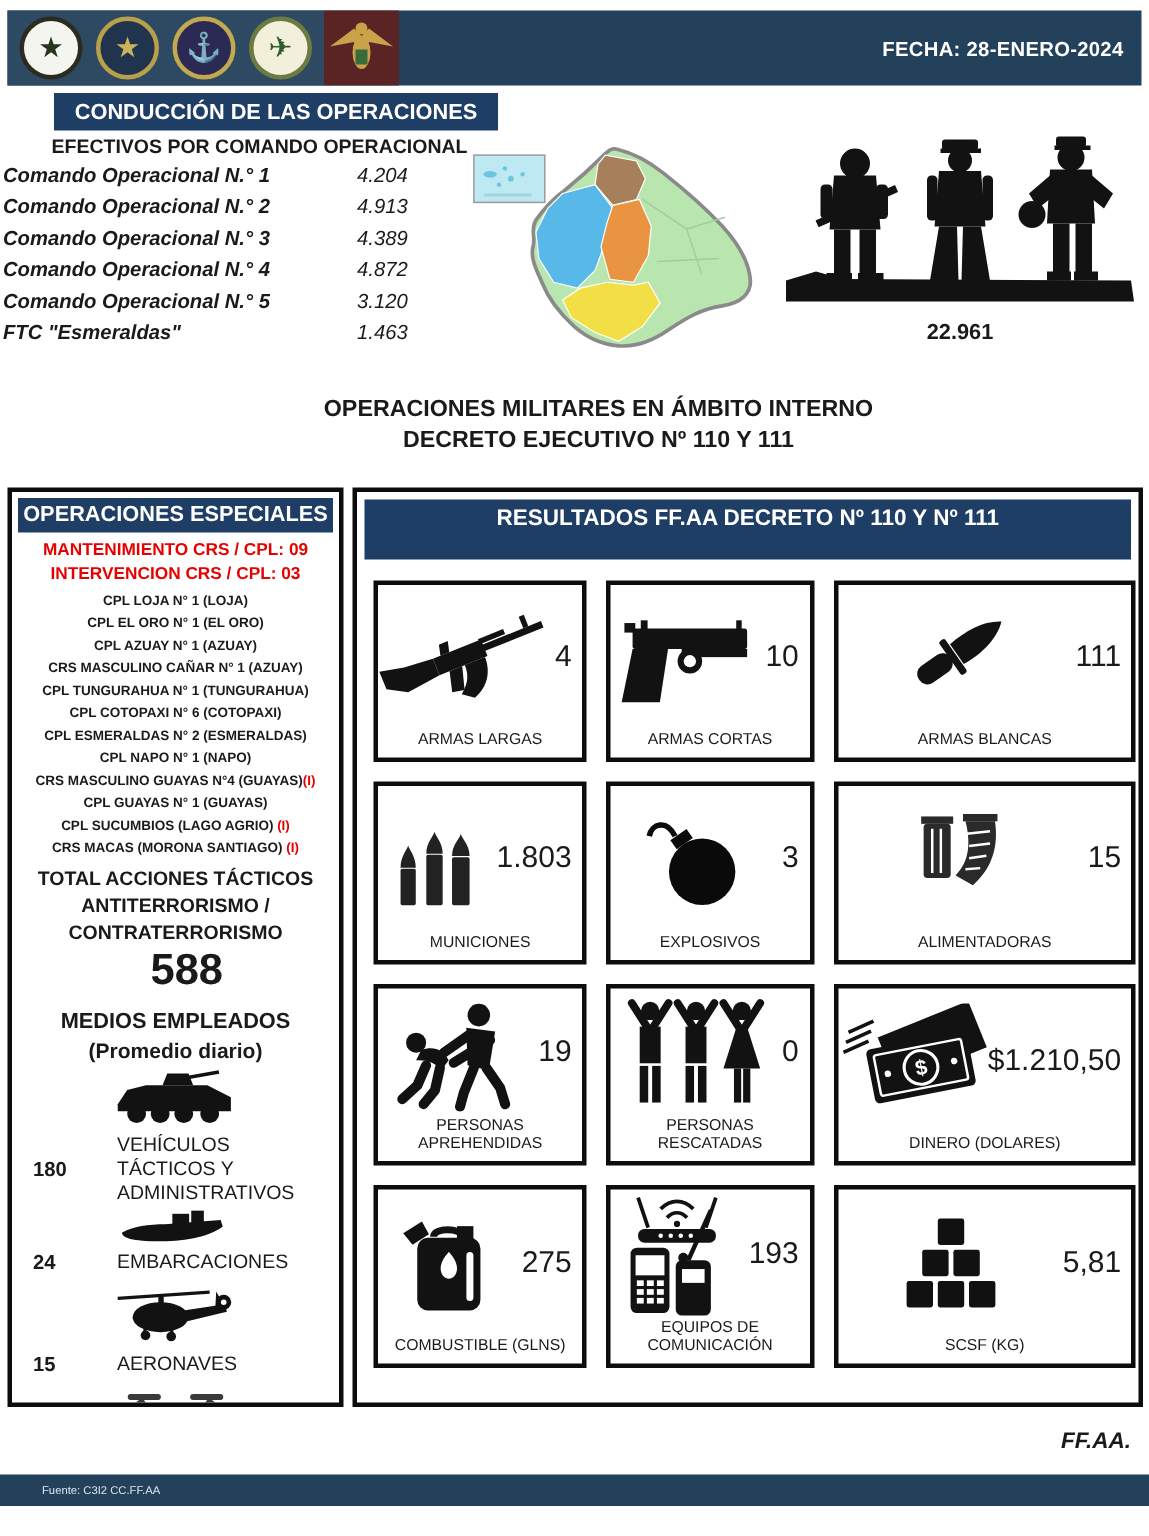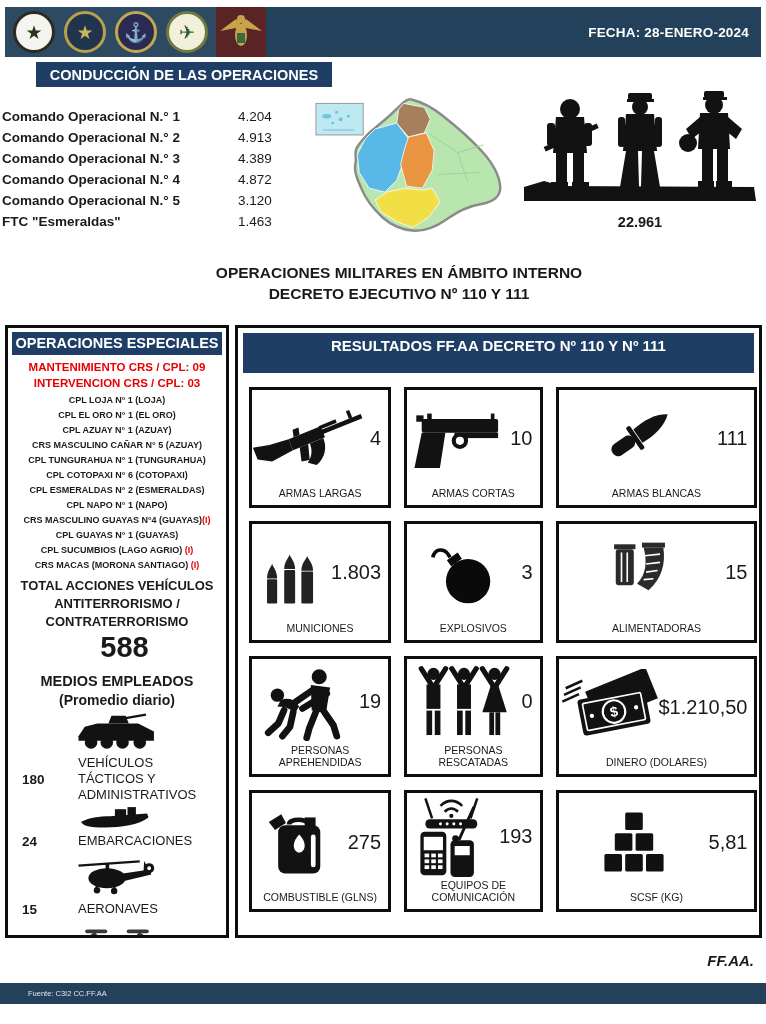--- a/index.html
+++ b/index.html
@@ -14,21 +14,21 @@
   .logo1{background:#f5f5f0;border:3px solid #2b2b20;color:#27361c;}
   .logo2{background:#21344e;border:3px solid #b9a04c;color:#c9b35c;}
   .logo3{background:#2a2a55;border:3px solid #c2a84e;color:#d8d8ea;}
   .logo4{background:#f2efdb;border:3px solid #6d7a40;color:#2f5d2f;}
   .logo5{width:50px;height:50px;border-radius:0;background:#5a2424;border:none;}
   .fecha{margin-left:auto;padding-right:12px;color:#ffffff;font-weight:bold;font-size:13.5px;letter-spacing:.2px;}
   
   .sec-bar{position:absolute;left:36px;top:62px;width:296px;height:25px;background:#1f3e66;
            color:#fff;font-weight:bold;font-size:14.5px;display:flex;align-items:center;justify-content:center;}
   .ef-sub{position:absolute;left:8px;top:90px;width:330px;text-align:center;font-weight:bold;font-size:13px;}
-  .ef-table{position:absolute;left:0px;top:106px;width:300px;}
+  .ef-table{position:absolute;left:0px;top:106px;width:300px;font-style:italic;}
   .ef-row{display:flex;align-items:center;height:21px;padding-left:2px;}
   .ef-label{flex:1;font-weight:bold;font-size:13.5px;}
   .ef-value{width:62px;text-align:left;font-size:13.5px;}
   .map-box{position:absolute;left:310px;top:93px;width:202px;height:144px;}
   .soldiers{position:absolute;left:518px;top:82px;width:244px;height:132px;}
   .soldier-total{position:absolute;left:518px;top:214px;width:244px;text-align:center;
                  font-weight:bold;font-size:14.5px;}
   
   .main-title{position:absolute;left:0;top:262px;width:766px;text-align:center;
               font-weight:bold;font-size:15.5px;line-height:21px;padding-left:16px;}
@@ -83,20 +83,21 @@
         <polygon points="4,24 20,12 25,17 30,12 46,24 30,21 25,32 20,21" fill="#caa24a"></polygon>
         <ellipse cx="25" cy="28" rx="6" ry="11" fill="#caa24a"></ellipse>
         <rect x="21" y="26" width="8" height="10" fill="#3a6b3a"></rect>
         <circle cx="25" cy="12" r="4" fill="#caa24a"></circle>
       </svg>
     </div>
     <div class="fecha">FECHA: 28-ENERO-2024</div>
   </div>
 
   <div class="sec-bar">CONDUCCIÓN DE LAS OPERACIONES</div>
+  <div class="ef-sub">EFECTIVOS POR COMANDO OPERACIONAL</div>
 
   <div class="ef-table">
     <div class="ef-row">
         <span class="ef-label">Comando Operacional N.° 1</span>
         <span class="ef-value">4.204</span>
       </div>
     <div class="ef-row">
         <span class="ef-label">Comando Operacional N.° 2</span>
         <span class="ef-value">4.913</span>
       </div>
@@ -185,32 +186,32 @@
   </div>
 
   <div class="panel panel-left">
     <div class="panel-head">OPERACIONES ESPECIALES</div>
     <div class="ops-redline red">MANTENIMIENTO CRS / CPL: 09</div>
     <div class="ops-redline red">INTERVENCION CRS / CPL: 03</div>
     <div class="ops-list">
       <div class="ops-item"><span>CPL LOJA N° 1 (LOJA)</span><span class="red"></span></div>
       <div class="ops-item"><span>CPL EL ORO N° 1 (EL ORO)</span><span class="red"></span></div>
       <div class="ops-item"><span>CPL AZUAY N° 1 (AZUAY)</span><span class="red"></span></div>
-      <div class="ops-item"><span>CRS MASCULINO CAÑAR N° 5 (AZUAY)</span><span class="red"></span></div>
+      <div class="ops-item"><span>CRS MASCULINO CAÑAR N° 1 (AZUAY)</span><span class="red"></span></div>
       <div class="ops-item"><span>CPL TUNGURAHUA N° 1 (TUNGURAHUA)</span><span class="red"></span></div>
       <div class="ops-item"><span>CPL COTOPAXI N° 6 (COTOPAXI)</span><span class="red"></span></div>
       <div class="ops-item"><span>CPL ESMERALDAS N° 2 (ESMERALDAS)</span><span class="red"></span></div>
       <div class="ops-item"><span>CPL NAPO N° 1 (NAPO)</span><span class="red"></span></div>
       <div class="ops-item"><span>CRS MASCULINO GUAYAS N°4 (GUAYAS)</span><span class="red">(I)</span></div>
       <div class="ops-item"><span>CPL GUAYAS N° 1 (GUAYAS)</span><span class="red"></span></div>
       <div class="ops-item"><span>CPL SUCUMBIOS (LAGO AGRIO)</span><span class="red"> (I)</span></div>
       <div class="ops-item"><span>CRS MACAS (MORONA SANTIAGO)</span><span class="red"> (I)</span></div>
     </div>
     <div class="ops-total">
-      <div>TOTAL ACCIONES VEHÍCULOS</div>
+      <div>TOTAL ACCIONES TÁCTICOS</div>
       <div>ANTITERRORISMO /</div>
       <div>CONTRATERRORISMO</div>
     </div>
     <div class="ops-total-num">588</div>
 
     <div class="medios-title">MEDIOS EMPLEADOS</div>
     <div class="medios-sub">(Promedio diario)</div>
 
     <div class="m-icon">
       <svg width="104" height="44" viewBox="0 0 110 56" fill="#121212">

